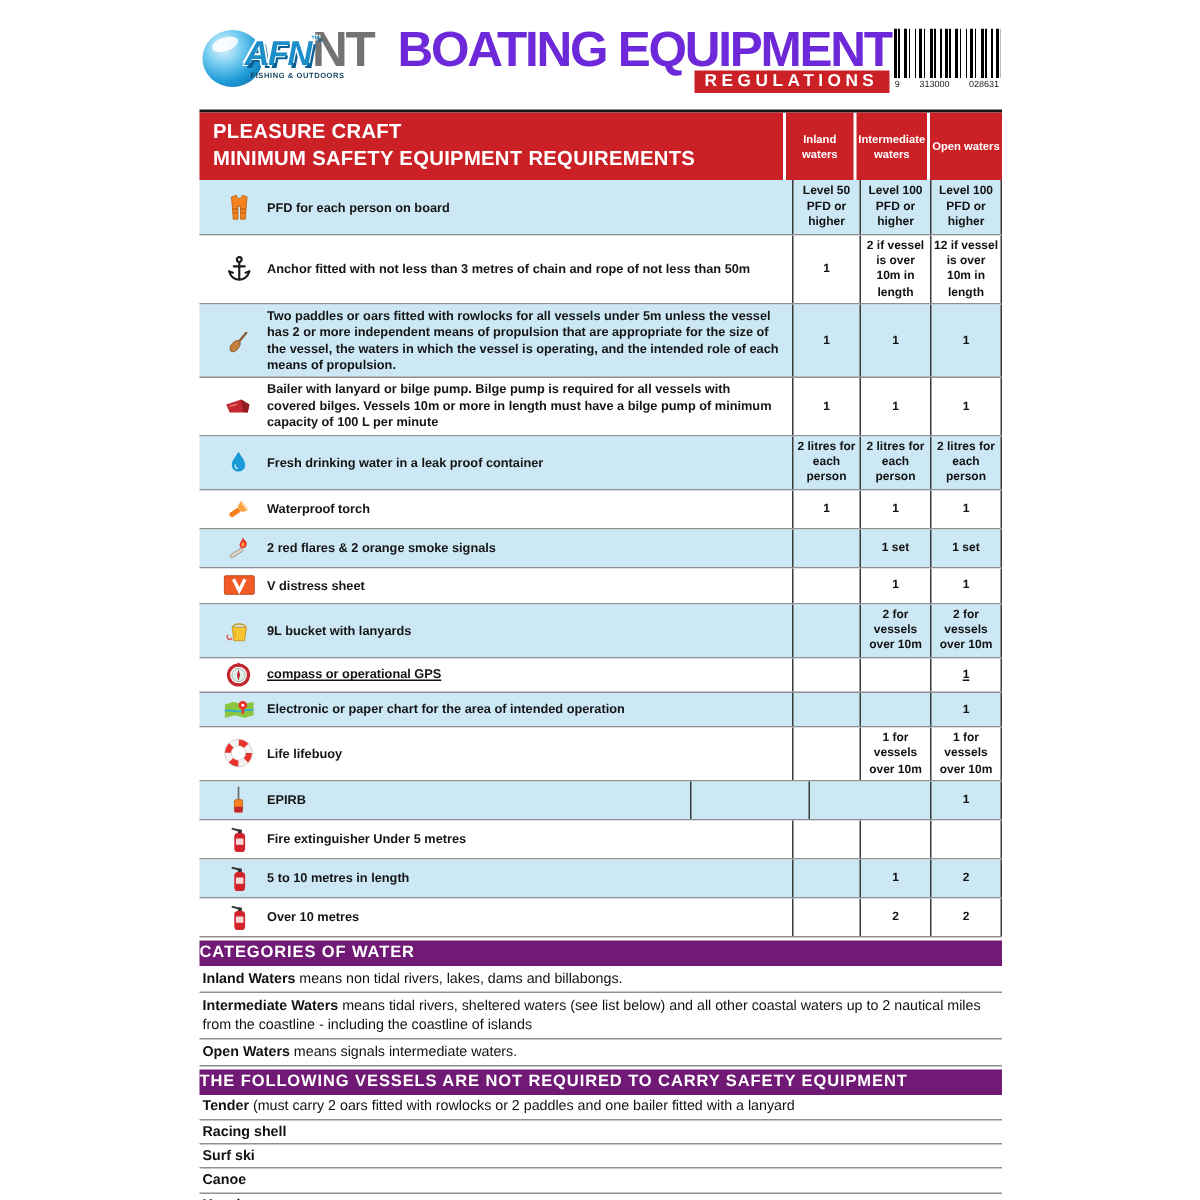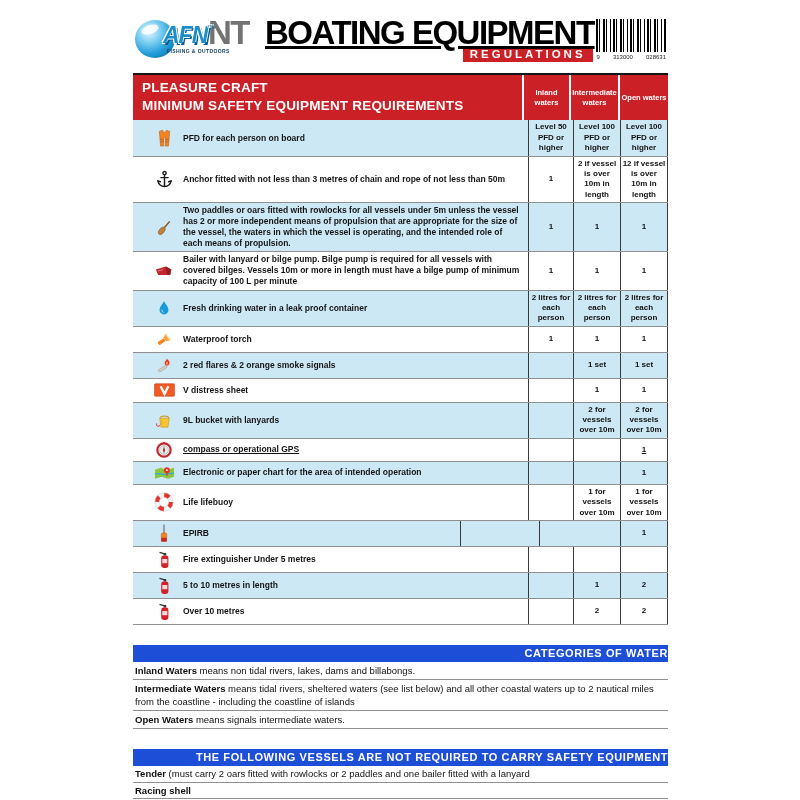--- a/index.html
+++ b/index.html
@@ -15,50 +15,50 @@
     background:rgba(255,255,255,.85);transform:rotate(-18deg);}
   .logo-text{position:absolute;left:30px;top:6px;}
   .logo-afn{font-style:italic;font-weight:bold;font-size:23px;line-height:1;color:#1b8ec9;
     text-shadow:-1px -1px 0 #fff,1px -1px 0 #fff,-1px 1px 0 #fff,2px 2px 0 #0b5f94;letter-spacing:-1px;}
   .logo-tm{font-size:6px;vertical-align:top;color:#1b8ec9;font-style:normal;}
   .logo-tag{font-size:5px;font-weight:bold;color:#123f5e;letter-spacing:.4px;margin-top:1px;margin-left:4px;white-space:nowrap;}
 
   .title-block{flex:1;padding-top:3px;}
   .title-line{font-weight:bold;font-size:33px;line-height:.95;letter-spacing:-1.5px;white-space:nowrap;}
   .title-nt{color:#737373;margin-right:16px;}
-  .title-main{color:#000000;text-decoration:underline;}
+  .title-main{color:#6d28d9;}
   .regulations-bar{background:#cc2027;color:#fff;font-weight:bold;font-size:11.5px;letter-spacing:3px;
     padding:1px 7px 2px 7px;width:max-content;margin-left:auto;margin-top:-1px;margin-right:2px;}
 
   .barcode{width:92px;margin-top:4px;}
   .barcode-bars{height:33px;background:repeating-linear-gradient(90deg,
      #000 0 2px,#fff 2px 3px,#000 3px 4px,#fff 4px 7px,#000 7px 9px,#fff 9px 10px,
      #000 10px 11px,#fff 11px 14px,#000 14px 15px,#fff 15px 17px);border:1px solid #fff;}
   .barcode-nums{display:flex;justify-content:space-between;font-size:6px;color:#222;padding:0 2px;margin-top:1px;}
 
   
   .grid-cols{display:grid;grid-template-columns:1fr 45px 47px 48px;}
   .table-head{column-gap:2px;background:#fff;border-top:2px solid #151515;margin-top:2px;}
   .th-cell{background:#cc2027;color:#fff;}
   .th-title{padding:4px 9px 5px 9px;font-size:13.5px;font-weight:bold;line-height:1.35;letter-spacing:.2px;}
   .th-col{display:flex;align-items:center;justify-content:center;text-align:center;
     font-size:7.5px;font-weight:bold;padding:2px 1px;line-height:1.3;}
 
   .trow{border-bottom:1px solid #8f8f8f;background:#fff;min-height:21px;}
   .trow.blue{background:#cce8f5;}
-  .tdesc{display:flex;align-items:center;gap:7px;padding:2px 8px 2px 3px;
-    font-size:8.5px;font-weight:bold;color:#151515;line-height:1.3;margin-left:16px;}
+  .tdesc{display:flex;align-items:center;gap:7px;padding:2px 8px 2px 14px;
+    font-size:8.5px;font-weight:bold;color:#151515;line-height:1.3;}
   .ticon{width:24px;min-width:24px;display:flex;justify-content:center;align-items:center;}
   .tval{border-left:1px solid #3a3a3a;display:flex;align-items:center;justify-content:center;
     text-align:center;font-size:8px;font-weight:bold;padding:2px 1px;line-height:1.3;}
   .tval:last-child{border-right:1px solid #3a3a3a;}
 
   
-  .band{background:#1d4ed8;color:#fff;text-align:right;font-weight:bold;font-size:11px;
-    padding:2px 0 3px 0;letter-spacing:.6px;margin-top:20px;}
+  .band{background:#701a75;color:#fff;text-align:left;font-weight:bold;font-size:11px;
+    padding:2px 0 3px 0;letter-spacing:.6px;margin-top:2px;}
   .defline{font-size:9.5px;padding:3px 2px 2px 2px;border-bottom:1px solid #8f8f8f;line-height:1.3;}
   .defline .term{font-weight:bold;}
   .listline{font-size:9.5px;padding:2px 2px 1px 2px;border-bottom:1px solid #8f8f8f;line-height:1.3;}
   .listline .term{font-weight:bold;}
 </style>
 </head>
 <body>
 
 <div class="page">
 

